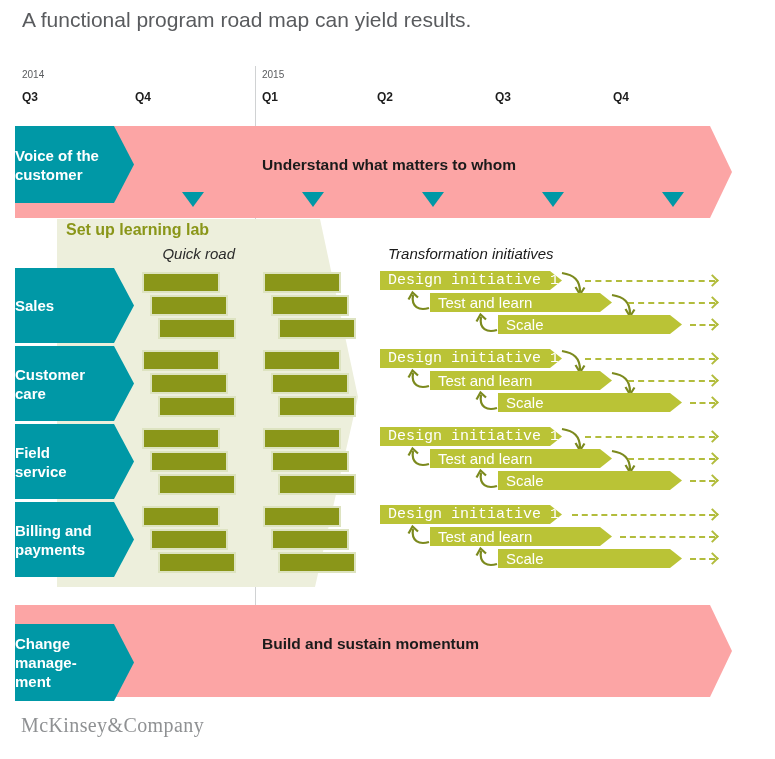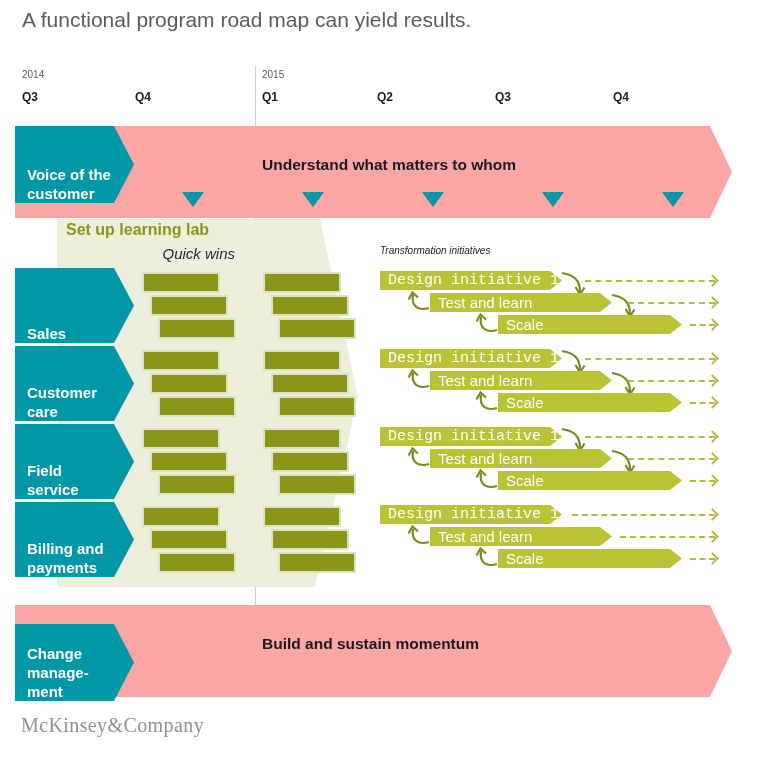--- a/index.html
+++ b/index.html
@@ -18,37 +18,37 @@
   .band{position:absolute;left:15px;width:717px;height:92px;background:#fca5a5;
         clip-path:polygon(0 0, calc(100% - 22px) 0, 100% 50%, calc(100% - 22px) 100%, 0 100%);}
   .band-voice{top:126px}
   .band-change{top:605px}
   .band-text{position:absolute;left:247px;top:0;height:77px;display:flex;align-items:center;
              font-size:15.5px;font-weight:bold;color:#1b1b1b;}
 
   
   .teal-arrow{position:absolute;left:15px;width:119px;background:#0098a6;color:#ffffff;
         clip-path:polygon(0 0, calc(100% - 20px) 0, 100% 50%, calc(100% - 20px) 100%, 0 100%);
-        display:flex;align-items:flex-end;box-sizing:border-box;padding-left:12px;}
+        display:flex;align-items:center;box-sizing:border-box;}
   .teal-arrow span{display:block;width:90px;font-size:15px;font-weight:bold;line-height:19px;}
   .arrow-voice{top:126px;height:77px;}
   .arrow-change{top:624px;height:77px;}
 
   .tri{position:absolute;top:192px;width:0;height:0;
        border-left:11px solid transparent;border-right:11px solid transparent;
        border-top:15px solid #0098a6;}
   .t1{left:182px}.t2{left:302px}.t3{left:422px}.t4{left:542px}.t5{left:662px}
 
   
   .lab-panel{position:absolute;left:57px;top:219px;width:301px;height:368px;background:#edefdc;
        clip-path:polygon(0 0, 263px 0, 301px 178px, 258px 368px, 0 368px);}
   .lab-label{position:absolute;left:66px;top:221px;font-size:16px;font-weight:bold;color:#8a9619;}
   .quickwins-label{position:absolute;left:143px;top:245px;width:92px;text-align:right;
        font-size:15px;font-style:italic;color:#2b2b2b;}
-  .transf-label{position:absolute;left:380px;top:245px;font-size:10px;font-style:italic;color:#1b1b1b;}
+  .transf-label{position:absolute;left:388px;top:245px;font-size:15px;font-style:italic;color:#1b1b1b;}
 
   
   .frow{position:absolute;left:0;width:775px;height:78px;}
   .r1{top:268px}.r2{top:346px}.r3{top:424px}.r4{top:502px}
   .frow .teal-arrow{top:0;height:75px;}
 
   .qb{position:absolute;width:74px;height:17px;background:#8a9619;box-shadow:0 0 0 2px #dde3c0;}
   .qbA1{left:144px;top:6px}.qbA2{left:152px;top:29px}.qbA3{left:160px;top:52px}
   .qbB1{left:265px;top:6px}.qbB2{left:273px;top:29px}.qbB3{left:280px;top:52px}
 
@@ -115,21 +115,21 @@
     <span>Voice of the customer</span>
   </div>
   <div class="tri t1"></div>
   <div class="tri t2"></div>
   <div class="tri t3"></div>
   <div class="tri t4"></div>
   <div class="tri t5"></div>
 
   <div class="lab-panel"></div>
   <div class="lab-label">Set up learning lab</div>
-  <div class="quickwins-label">Quick wins</div>
+  <div class="quickwins-label">Quick road</div>
   <div class="transf-label">Transformation initiatives</div>
 
   <div class="frow r1">
     <div class="teal-arrow">
       <span>Sales</span>
     </div>
     <div class="qb qbA1"></div>
     <div class="qb qbA2"></div>
     <div class="qb qbA3"></div>
     <div class="qb qbB1"></div>

